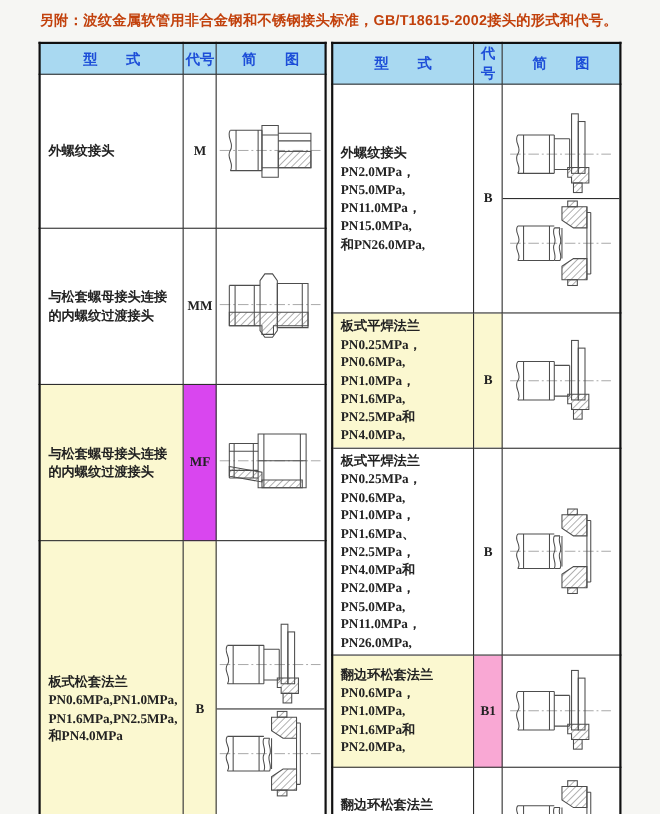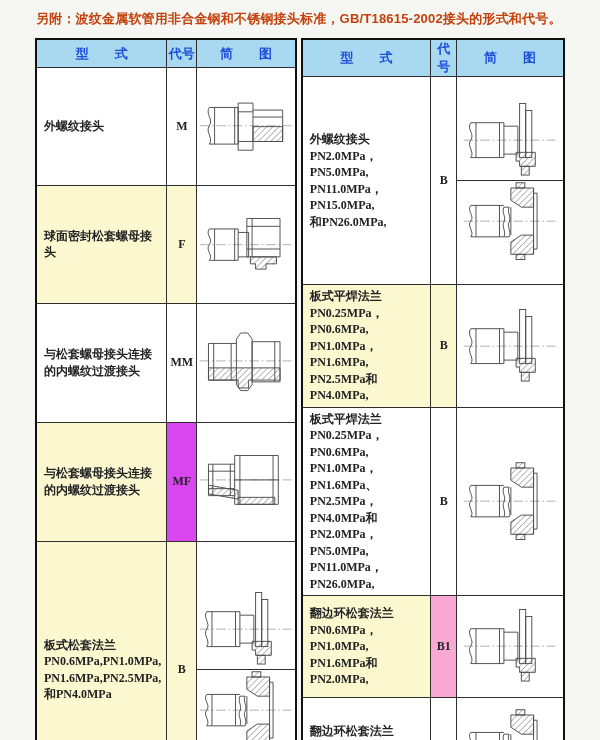--- a/index.html
+++ b/index.html
@@ -76,36 +76,20 @@
                 <line class="cl" x1="2" y1="41" x2="107" y2="41"></line>
                 <path d="M13 20 C8 27 18 34 13 41 C8 48 18 55 13 62"></path>
                 <path d="M13 20 H46 M13 62 H46 M19 20 V62 M42 20 V62 M46 20 V62"></path>
                 <path d="M46 15 H63 V69 H46 Z M46 25 H63 M46 59 H63"></path>
                 <path d="M63 23 H97 V59 H63 M63 31 H97"></path>
                 <rect x="63" y="42" width="34" height="17" fill="url(#hp)"></rect>
               </svg>
             </div>
           </td>
       </tr>
-      <tr style="height:87px">
-        <td class="type" style="background: rgb(251, 248, 208);">球面密封松套螺母接头</td>
-        <td class="code" style="background: rgb(251, 248, 208);">F</td>
-        <td class="diag">
-            <div class="single">
-              <svg class="diagram" viewBox="0 0 110 84" width="96">
-                <line class="cl" x1="2" y1="42" x2="107" y2="42"></line>
-                <path d="M13 24 C8 30 18 36 13 42 C8 48 18 54 13 60"></path>
-                <path d="M13 24 H46 M13 60 H46 M19 24 V60 M42 24 V60 M46 24 V60"></path>
-                <path d="M46 28 H58 M46 56 H58 M58 28 V56"></path>
-                <path d="M56 12 H94 V56 H56 Z M56 21 H94 M56 47 H94 M62 12 V56"></path>
-                <path d="M60 56 H90 V64 H78 V70 H66 V64 H60 Z" fill="url(#hp)"></path>
-              </svg>
-            </div>
-          </td>
-      </tr>
       <tr style="height:88px">
         <td class="type">与松套螺母接头连接的内螺纹过渡接头</td>
         <td class="code">MM</td>
         <td class="diag">
             <div class="single">
               <svg class="diagram" viewBox="0 0 110 84" width="96">
                 <line class="cl" x1="2" y1="40" x2="107" y2="40"></line>
                 <path d="M12 20 H44 M12 62 H44 M12 20 V62 M18 20 V62 M38 20 V62"></path>
                 <path d="M44 15 L49 8 H57 L62 15 V67 L57 74 H49 L44 67 Z"></path>
                 <path d="M62 18 H94 V64 H62 Z M88 18 V64"></path>

